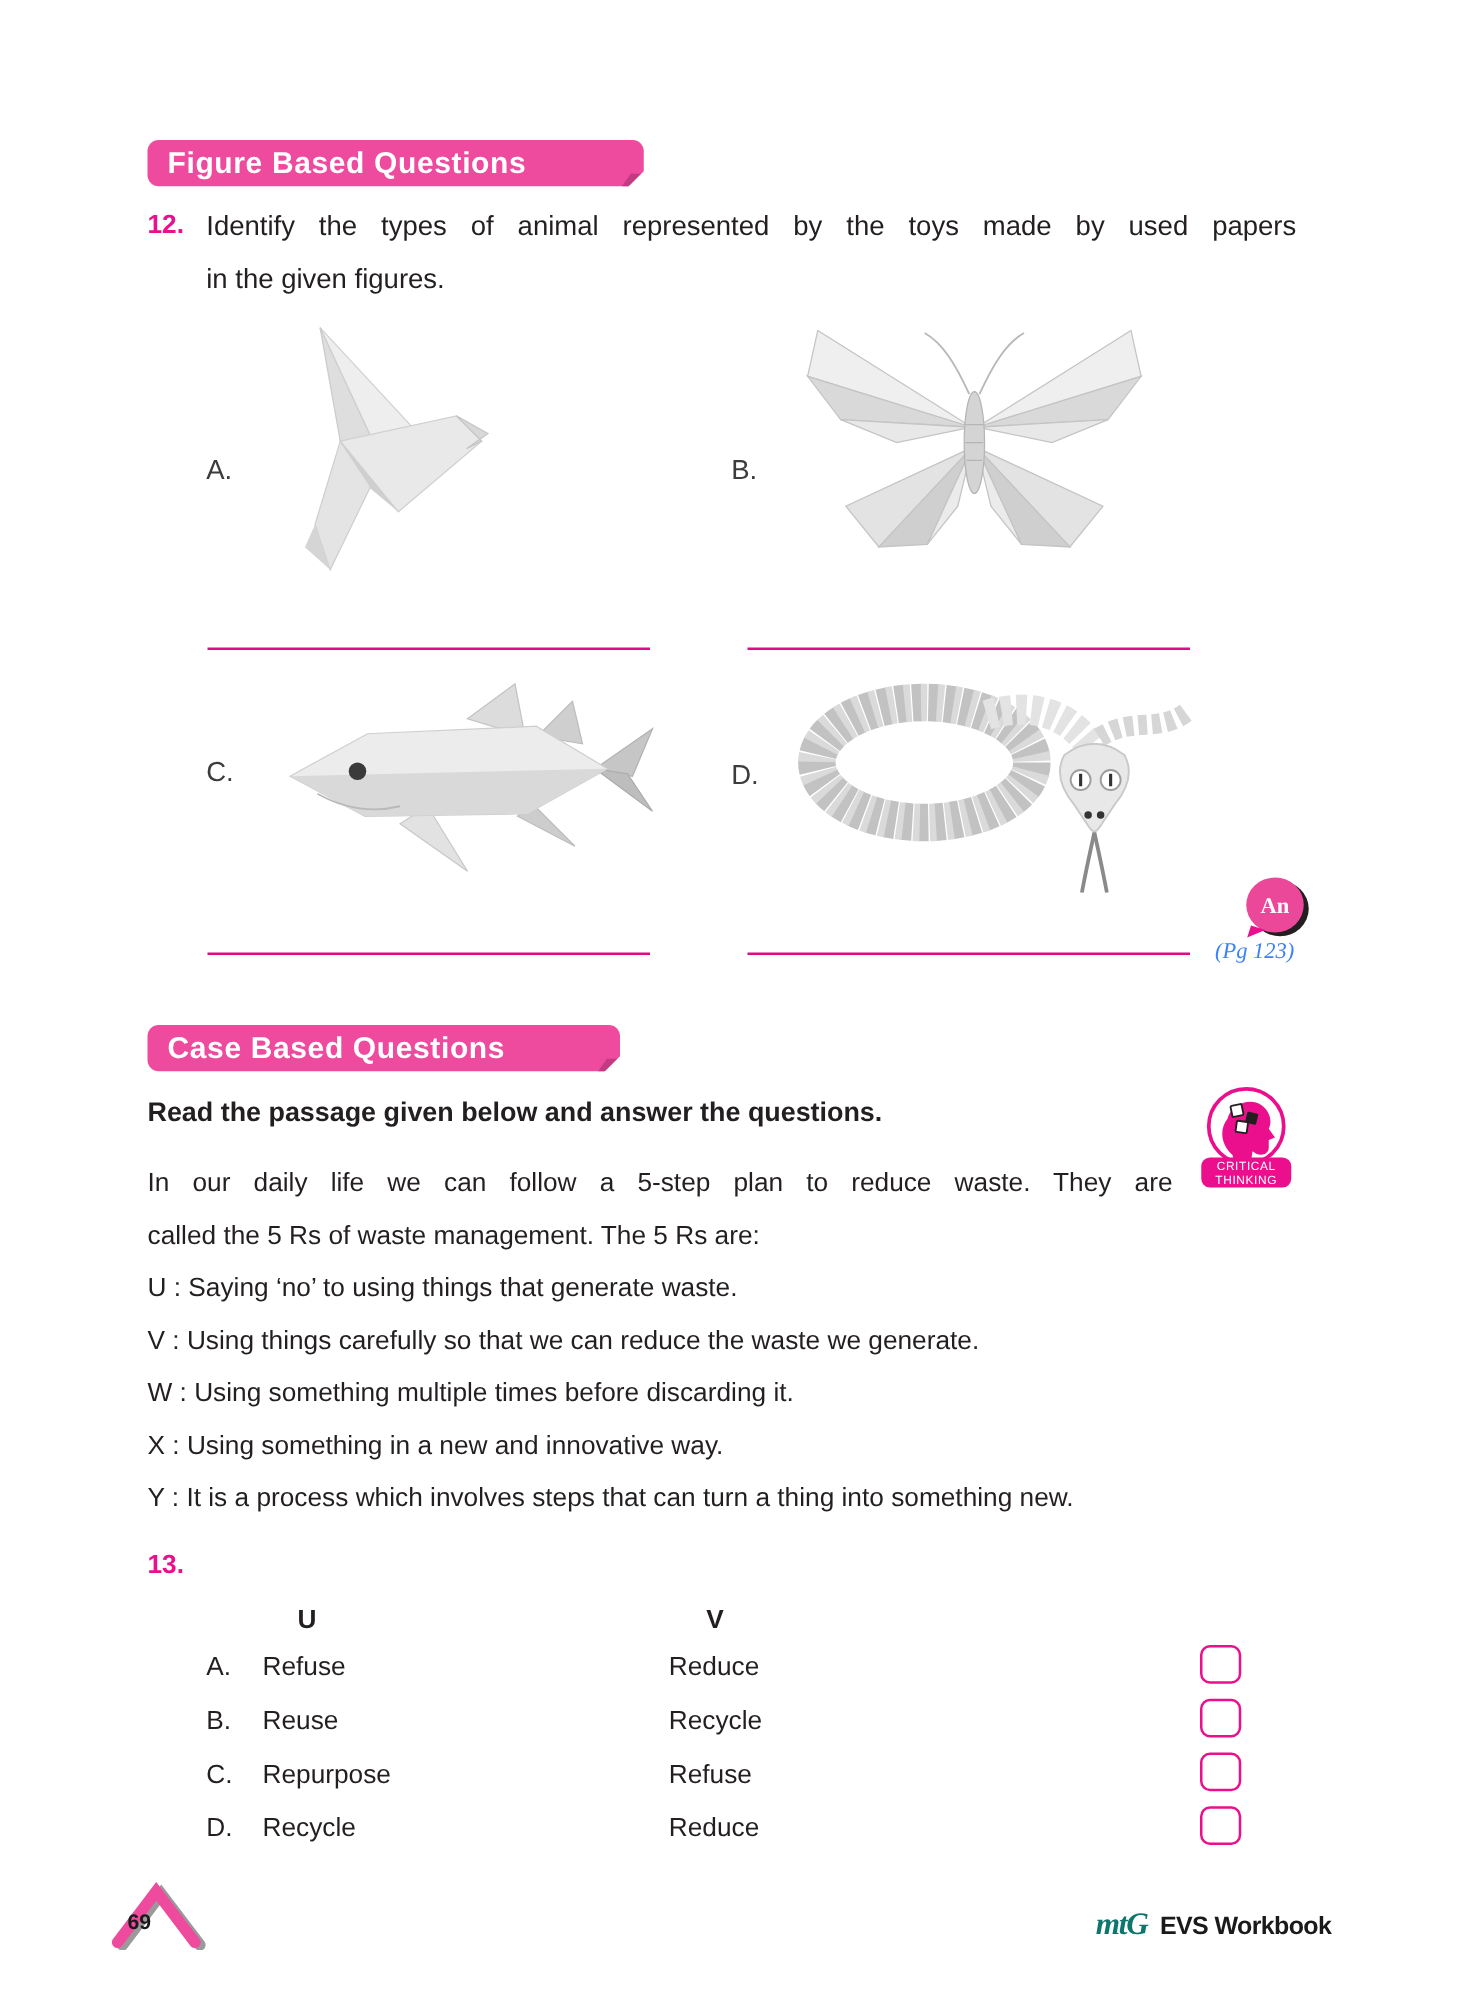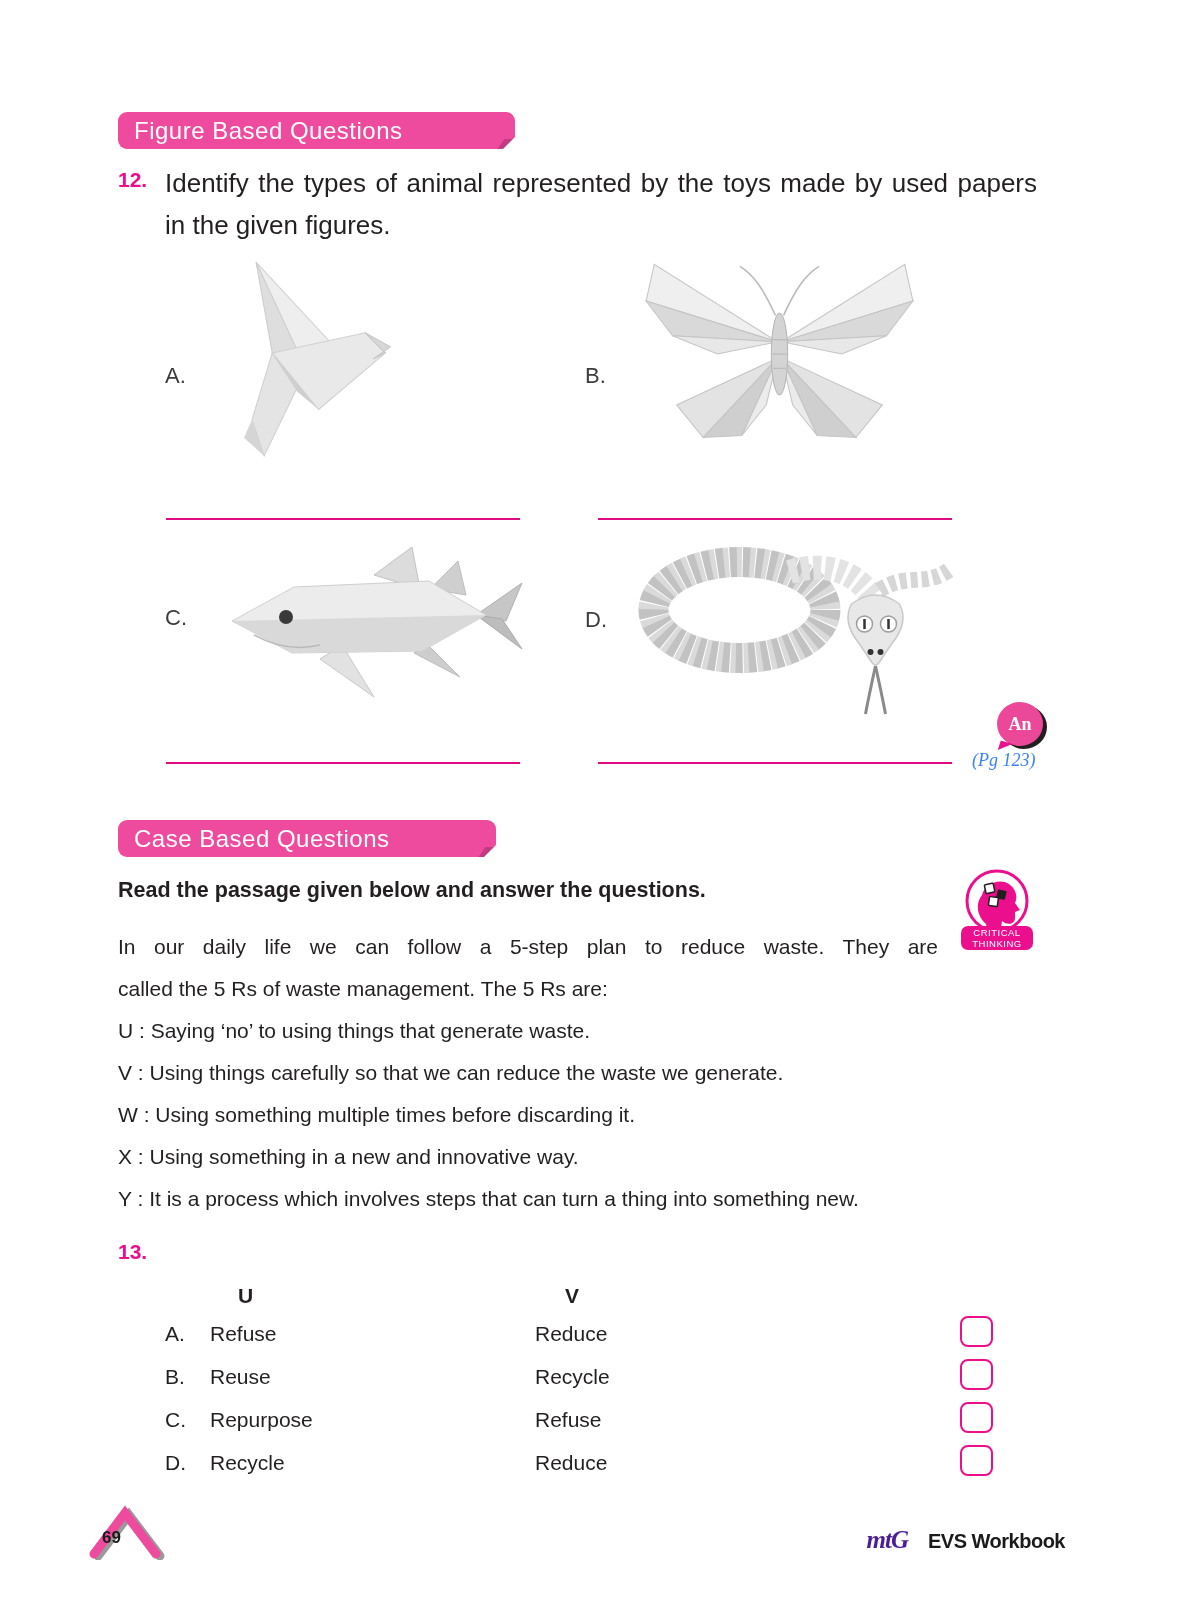--- a/index.html
+++ b/index.html
@@ -6,35 +6,35 @@
   html,body { background:#ffffff; }
   .page {
     position:relative; width:1183px; height:1610px; background:#ffffff;
     font-family:"Liberation Sans", sans-serif; color:#231f20; overflow:hidden;
   }
   .abs { position:absolute; }
 
   
   .banner {
     position:absolute; left:118px; height:37px; background:#ee4a9e;
-    color:#ffffff; font-weight:normal; font-size:24px; line-height:37px;
+    color:#ffffff; font-weight:bold; font-size:24px; line-height:37px;
     padding:0 16px; border-radius:9px 9px 0 9px; letter-spacing:0.5px;
   }
   .banner::after {
     content:""; position:absolute; right:-1px; bottom:-1px; width:0; height:0;
     border-style:solid; border-width:0 0 14px 14px;
     border-color:transparent transparent #ffffff transparent;
   }
   .banner::before {
     content:""; position:absolute; right:4px; bottom:0px; width:10px; height:10px;
     background:#c23a82; transform:skewX(-35deg);
   }
 
   .qnum { position:absolute; font-weight:bold; font-size:21px; color:#ec0f8d; }
-  .qline { position:absolute; font-size:26px; color:#231f20; white-space:nowrap; }
+  .qline { position:absolute; font-size:22px; color:#231f20; white-space:nowrap; }
   .justified { white-space:normal; text-align:justify; text-align-last:justify; }
 
   .fig-label { position:absolute; font-size:22px; color:#3c3c3c; }
   .ans-line { position:absolute; height:2px; background:#e20a84; }
 
   
   .an-badge {
     position:absolute; width:46px; height:44px; background:#ec4899; border-radius:50%;
     color:#fff; font-weight:bold; font-size:18px; text-align:center; line-height:44px;
     box-shadow:4px 3px 0 #231f20;
@@ -62,21 +62,21 @@
   .opt-v { position:absolute; font-size:21px; }
   .checkbox {
     position:absolute; left:960px; width:33px; height:31px;
     border:2px solid #ec0f8d; border-radius:8px; background:#fff;
   }
 
   
   .footer-logo { position:absolute; top:1526px; right:118px; white-space:nowrap; }
   .brand-script {
     font-family:"Liberation Serif", serif; font-style:italic; font-weight:bold;
-    color:#4c1d95; font-size:25px; letter-spacing:-1px; margin-right:20px;text-align:center;
+    color:#0f766e; font-size:25px; letter-spacing:-1px; margin-right:10px;text-align:center;
   }
   .brand-rest { font-weight:bold; font-size:20px; color:#1a1a1a; letter-spacing:-0.5px; }
   .page-num {
     position:absolute; left:102px; top:1528px; font-weight:bold; font-size:17px; color:#1a1a1a;
   }
   svg text { font-family:"Liberation Sans", sans-serif; }
 </style>
 </head>
 <body>
 

